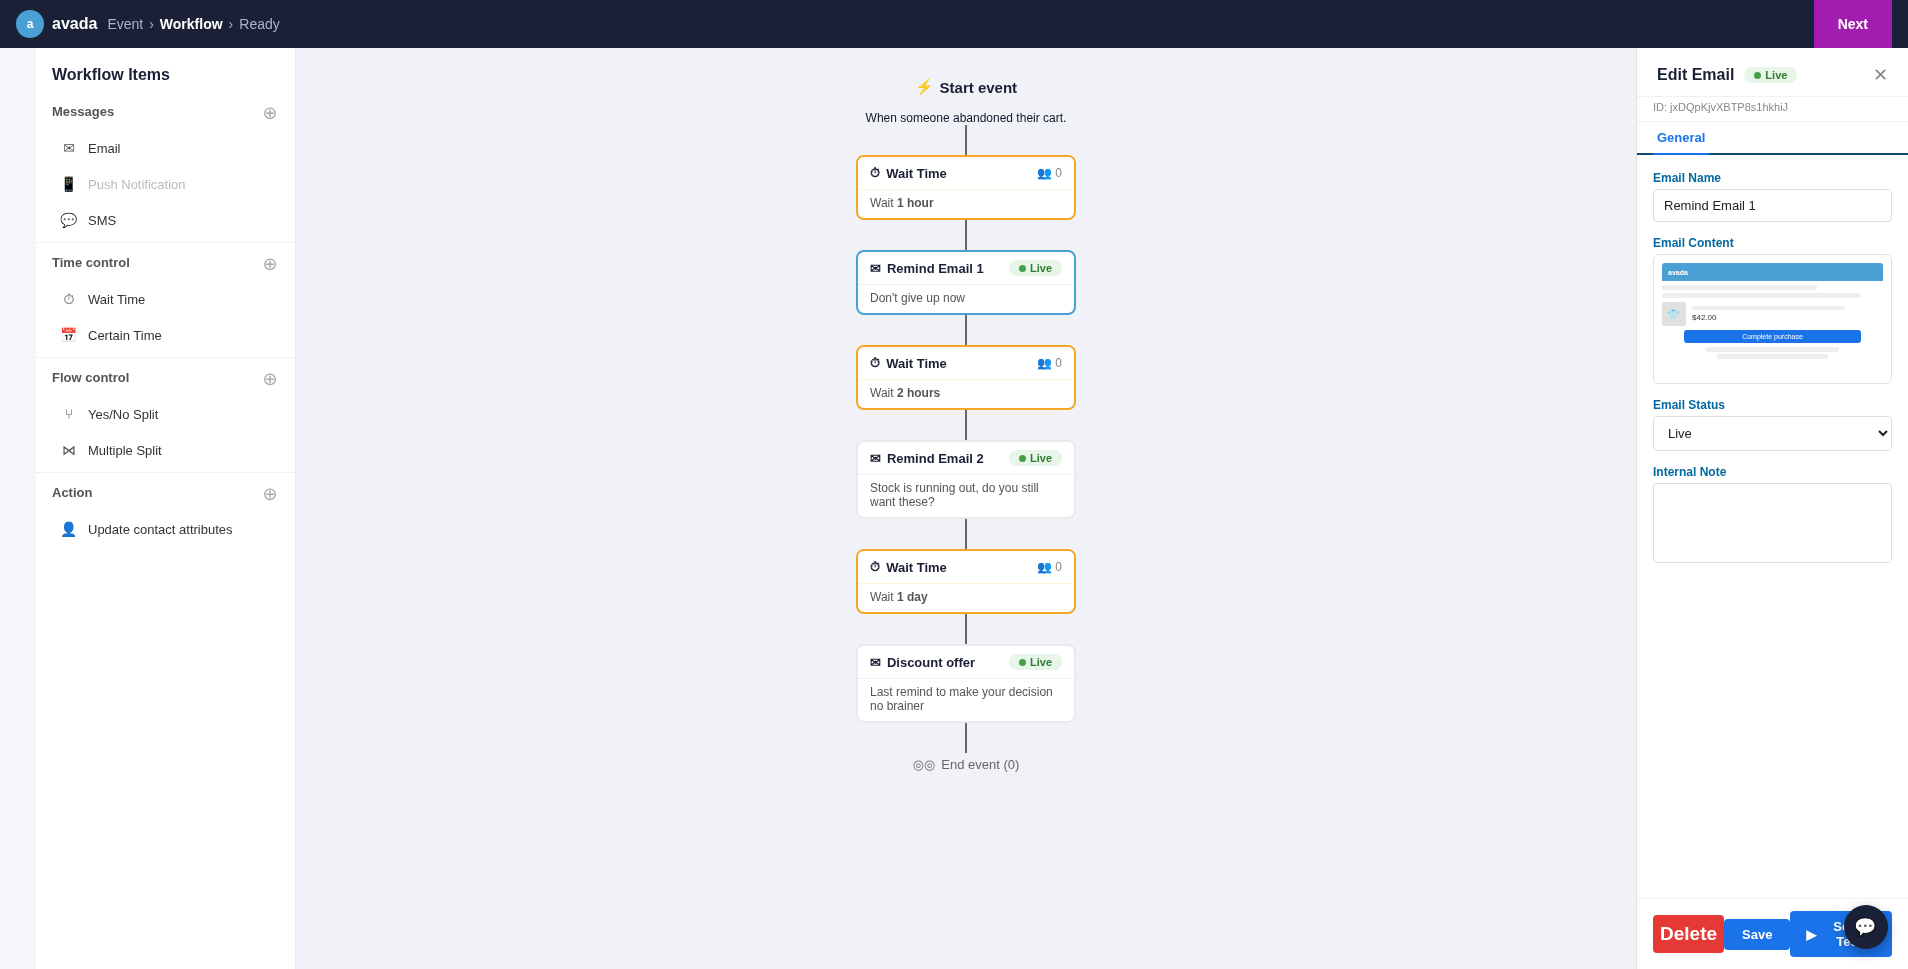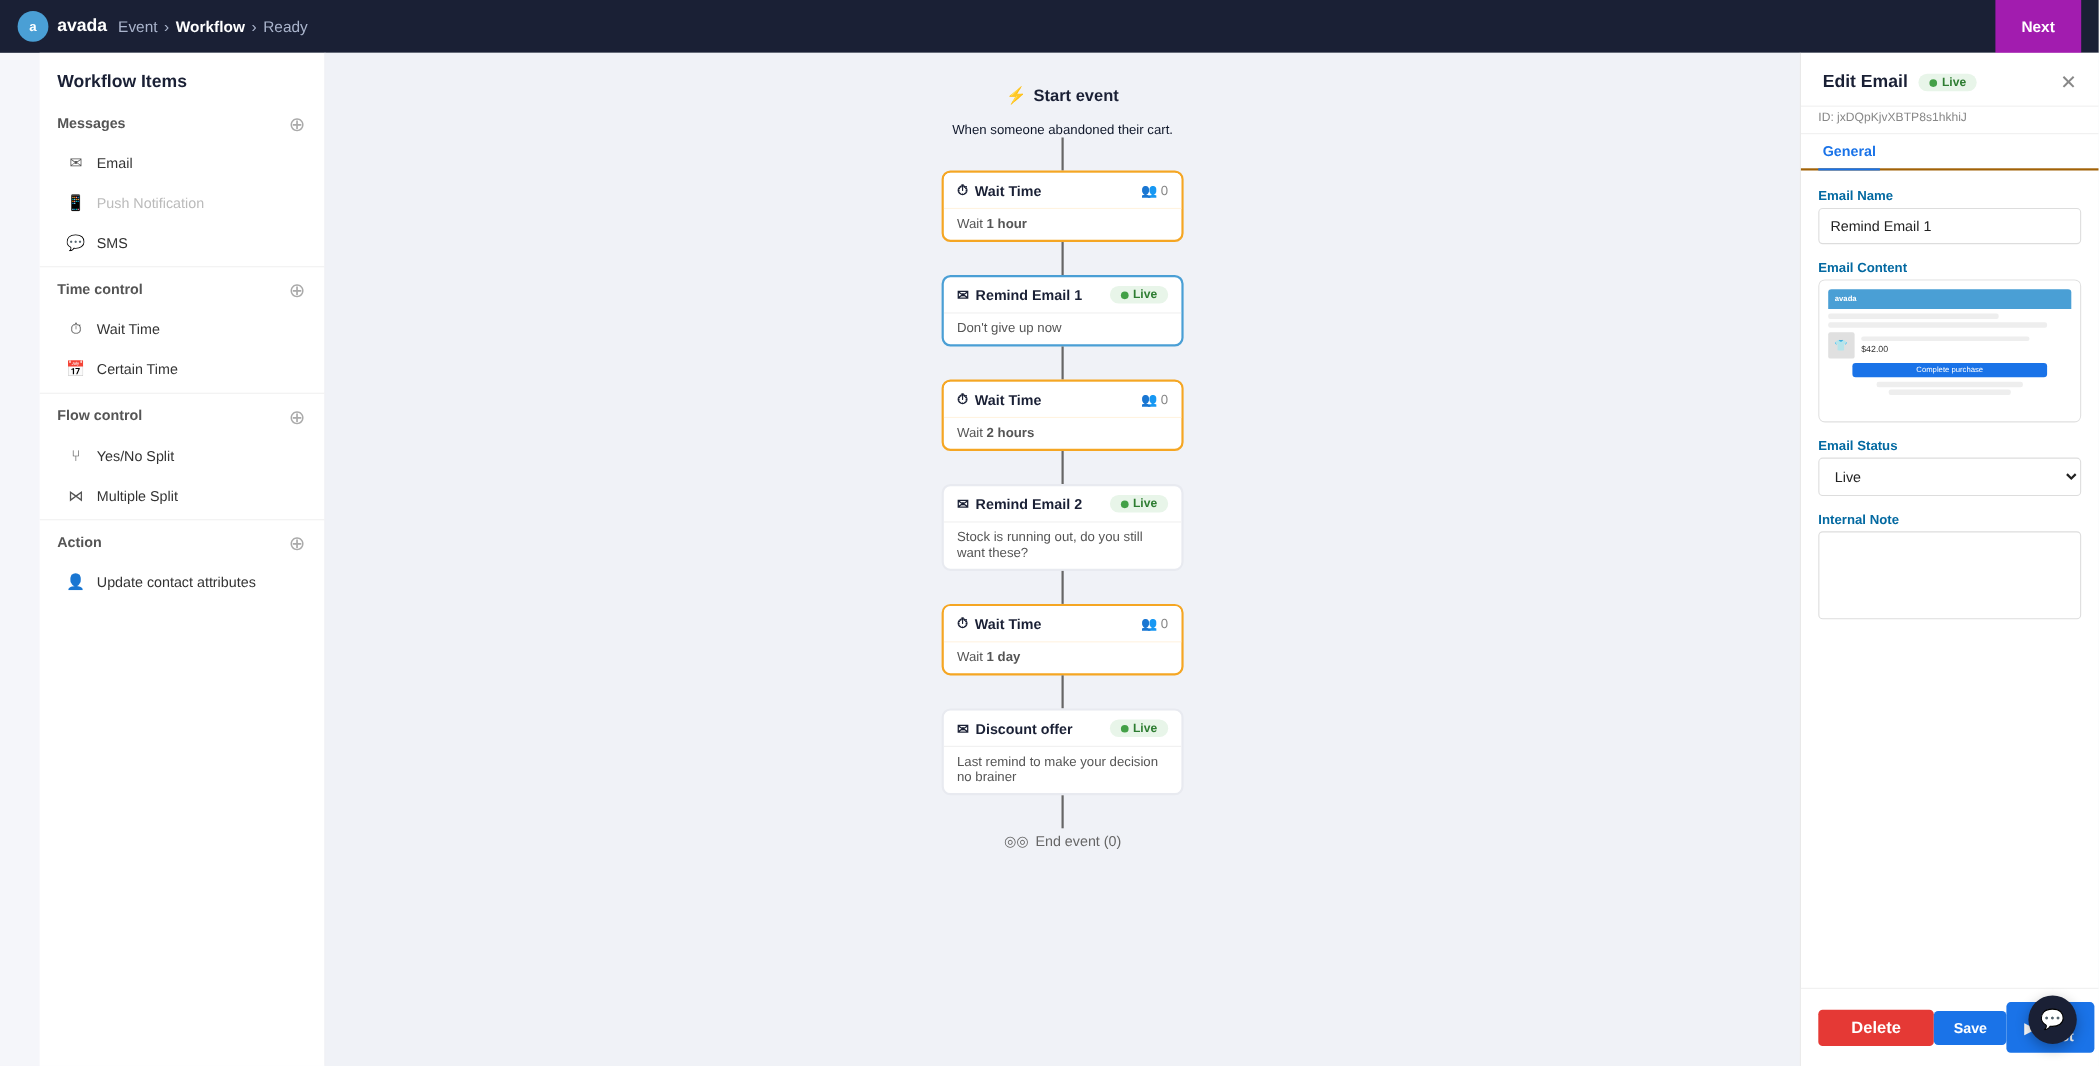--- a/index.html
+++ b/index.html
@@ -147,21 +147,21 @@
     .panel-header {
       display: flex; align-items: center; justify-content: space-between;
       padding: 16px 20px 10px;
       border-bottom: 1px solid #f0f0f0;
     }
     .panel-title {
       font-size: 16px; font-weight: 700; color: #1a2035; display: flex; align-items: center; gap: 10px;
     }
     .panel-id { font-size: 11px; color: #888; padding: 4px 16px 8px; border-bottom: 1px solid #f0f0f0; }
     .panel-close { background: none; border: none; font-size: 18px; color: #888; cursor: pointer; }
-    .panel-tabs { display: flex; border-bottom: 2px solid #a16207; padding: 0 16px; }
+    .panel-tabs { display: flex; border-bottom: 2px solid #0c4a6e; padding: 0 16px; }
     .panel-tab {
       padding: 8px 4px; font-size: 13px; font-weight: 600; color: #888;
       border-bottom: 2px solid transparent; margin-bottom: -2px; cursor: pointer; margin-right: 16px;
     }
     .panel-tab.active { color: #1a73e8; border-bottom-color: #1a73e8; }
     .panel-body { padding: 16px; flex: 1; overflow-y: auto; }
     .form-label { font-size: 12px; font-weight: 700; color: #0369a1; margin-bottom: 4px; display: block; }
     .form-input {
       width: 100%; padding: 8px 10px; border: 1px solid #ddd; border-radius: 4px;
       font-size: 13px; color: #222; margin-bottom: 14px; outline: none;
@@ -188,21 +188,21 @@
     .preview-btn { background: #1a73e8; color: white; text-align: center; padding: 3px 8px; border-radius: 3px; font-size: 7px; margin: 4px auto; display: block; width: 80%; }
     .textarea-field {
       width: 100%; padding: 8px 10px; border: 1px solid #ddd; border-radius: 4px;
       font-size: 13px; color: #222; height: 80px; resize: none; outline: none; margin-bottom: 14px;
     }
     .panel-footer {
       display: flex; align-items: center; justify-content: space-between;
       padding: 12px 16px; border-top: 1px solid #f0f0f0;
       background: #fff;
     }
-    .btn-delete { background: #e53935; color: white; border: none; padding: 8px 30px; border-radius: 4px; font-size: 15px; font-weight: 600; cursor: pointer; }
+    .btn-delete { background: #e53935; color: white; border: none; padding: 8px 7px; border-radius: 4px; font-size: 19px; font-weight: 600; cursor: pointer; }
     .btn-save { background: #1a73e8; color: white; border: none; padding: 8px 18px; border-radius: 4px; font-size: 13px; font-weight: 700; cursor: pointer; }
     .btn-send-test { background: #1a73e8; color: white; border: none; padding: 8px 16px; border-radius: 4px; font-size: 13px; font-weight: 600; cursor: pointer; display: flex; align-items: center; gap: 6px; }
 
     .chat-bubble {
       position: fixed; bottom: 20px; right: 20px;
       width: 44px; height: 44px; background: #1a2035; border-radius: 50%;
       display: flex; align-items: center; justify-content: center; cursor: pointer;
       box-shadow: 0 4px 12px rgba(0,0,0,0.3);
     }
 

